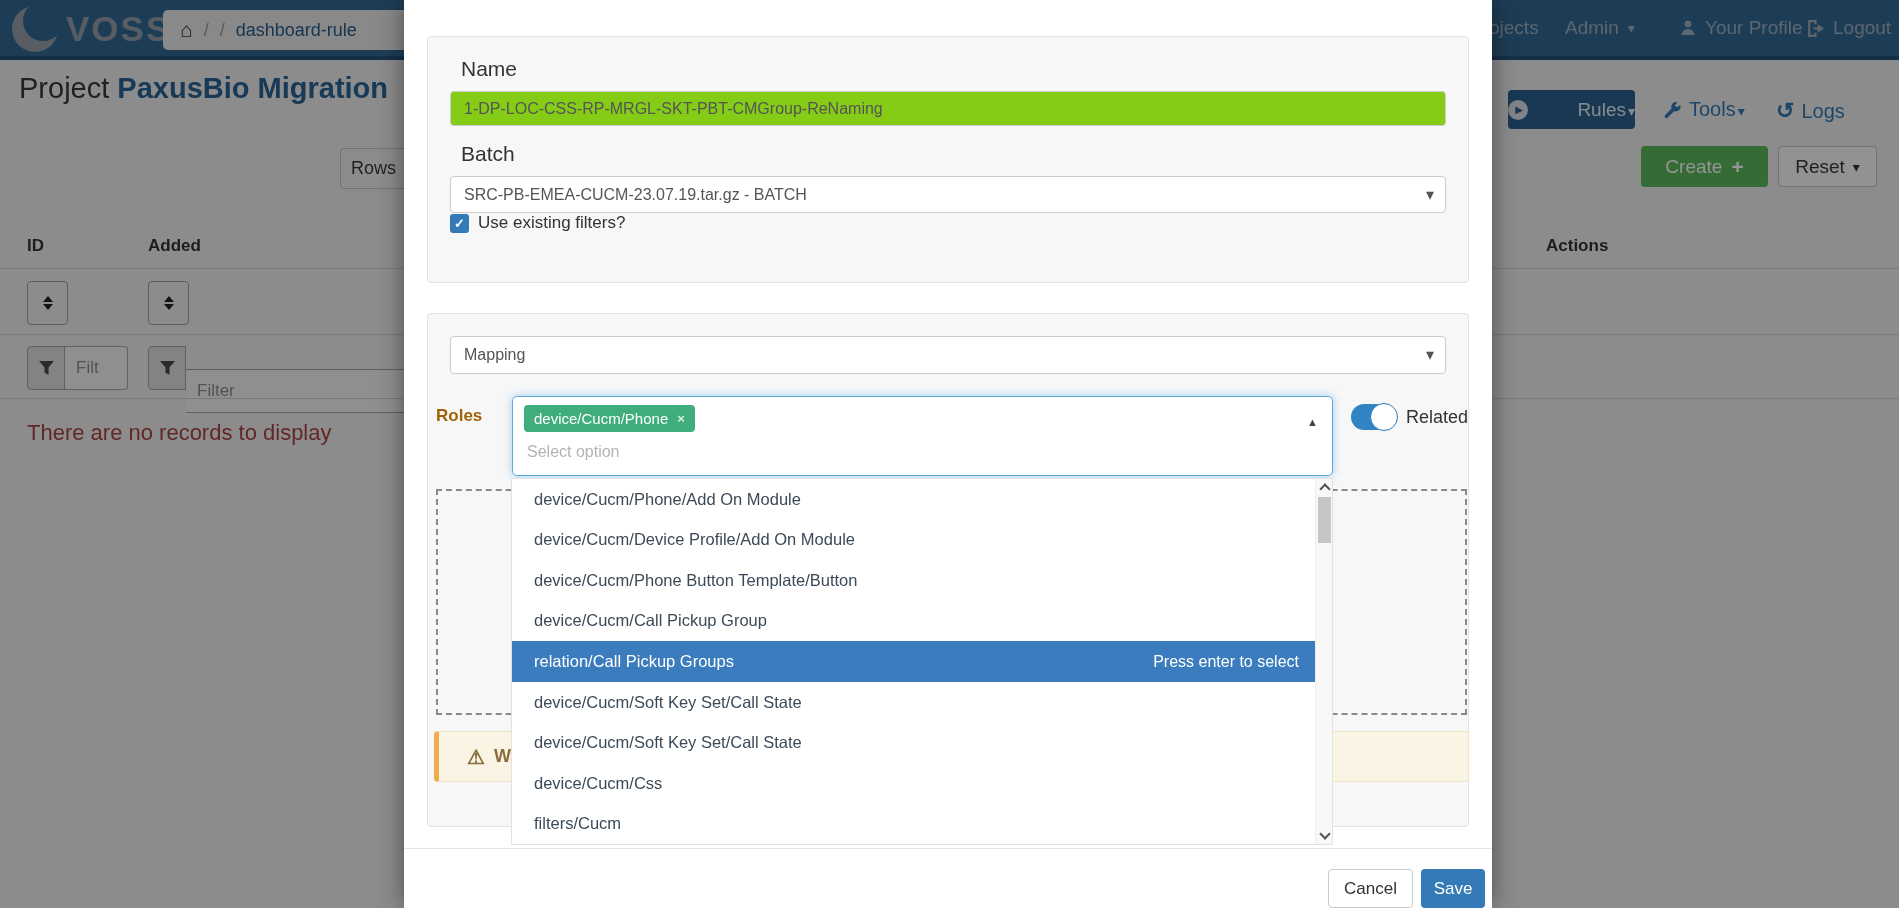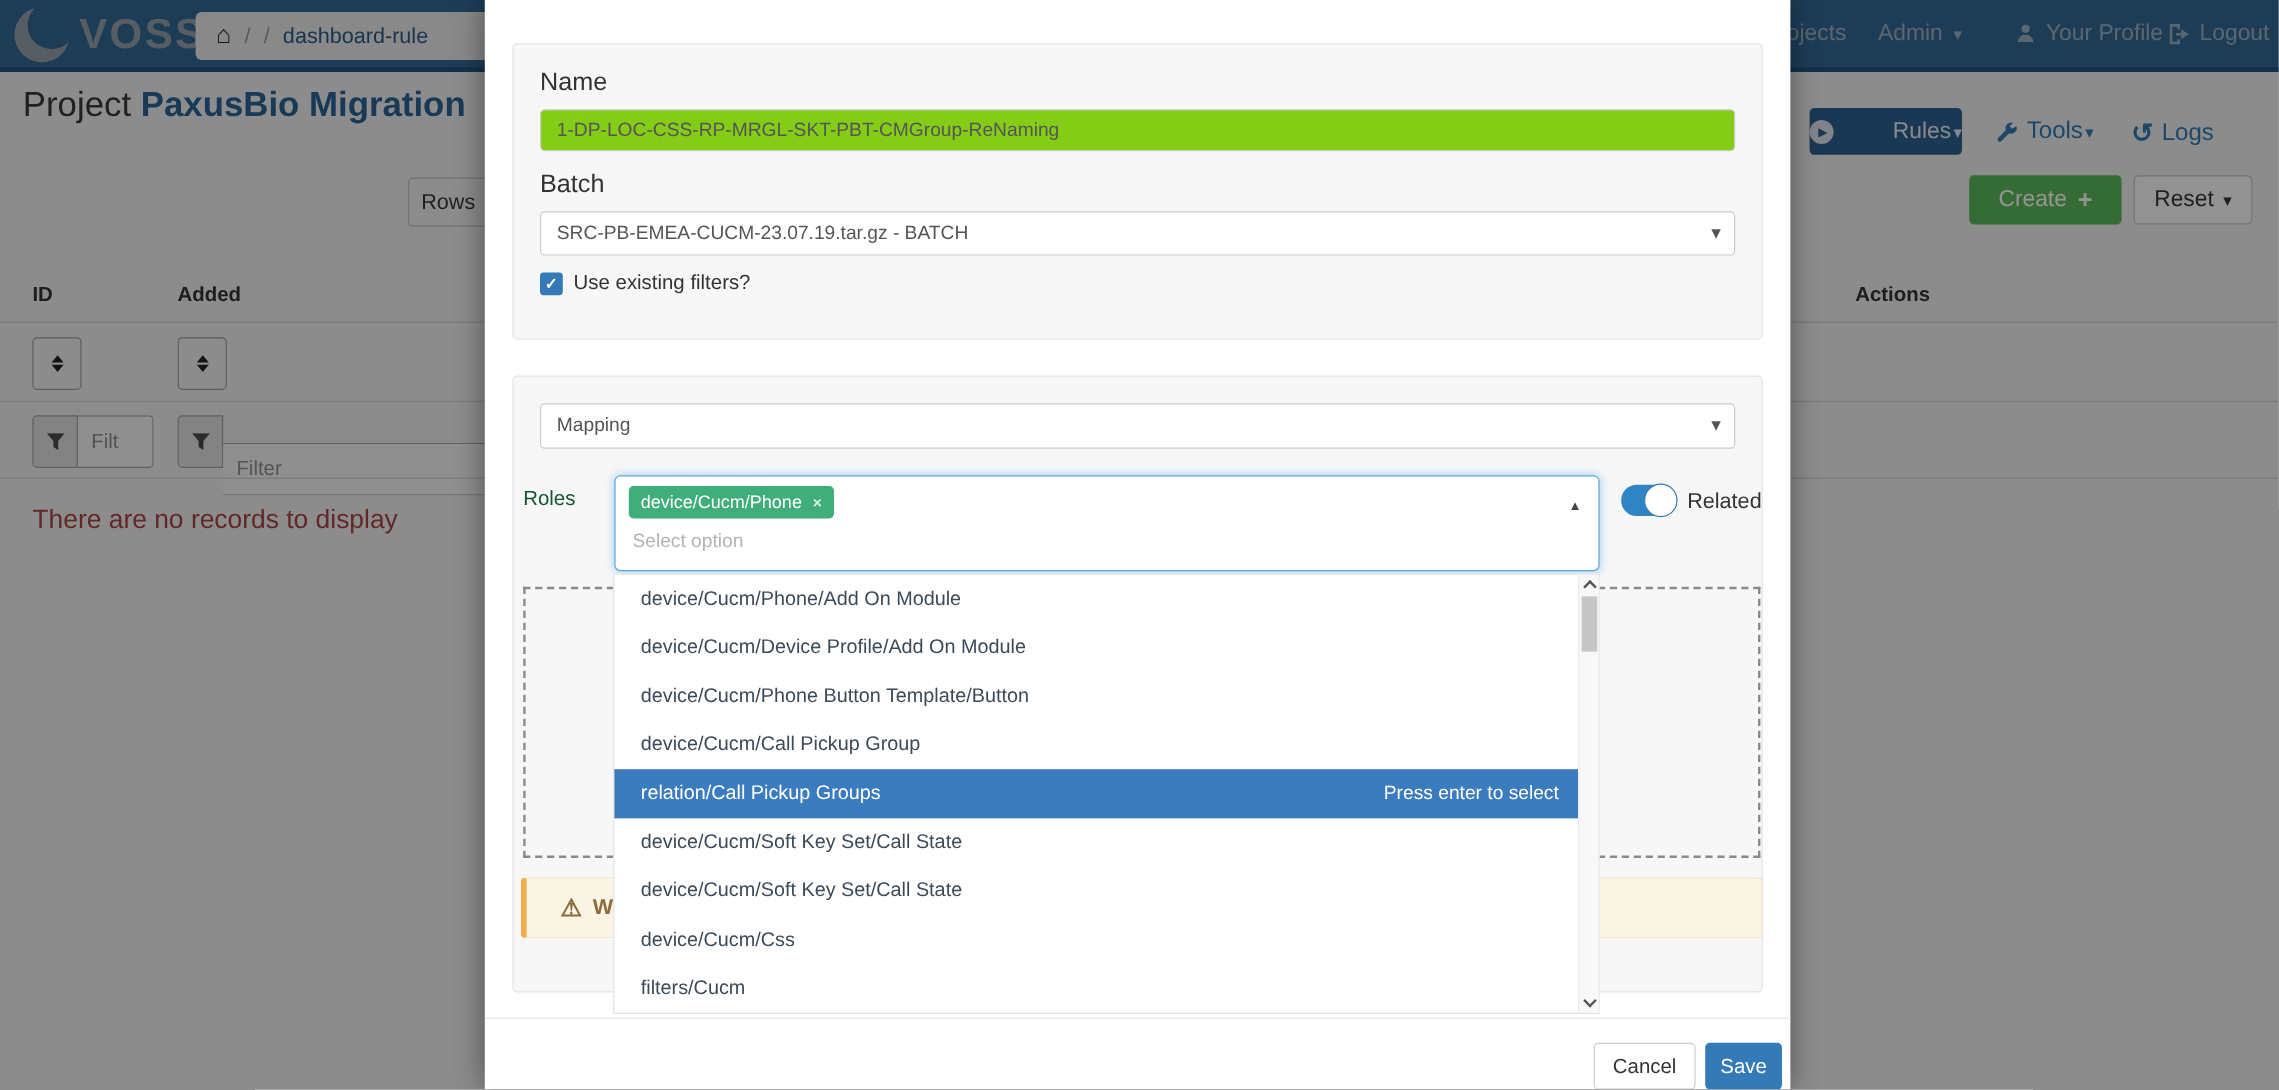--- a/index.html
+++ b/index.html
@@ -59,32 +59,32 @@
   .filt-input::placeholder{color:#8f8f8f}
   .empty-msg{left:27px;top:420px;font-size:22px;color:var(--danger)}
 
   
   .backdrop{position:absolute;inset:0;background:rgba(0,0,0,.42);z-index:5}
 
   
   .modal{position:absolute;left:404px;top:0;width:1088px;height:908px;background:#fff;z-index:10;box-shadow:0 0 24px rgba(0,0,0,.45)}
   .panel{position:absolute;left:23px;width:1042px;background:#f7f7f7;border:1px solid #e3e3e3;border-radius:4px}
   .panel1{top:36px;height:247px;padding:11px 22px 0}
-  .fld-label{font-size:21px;color:#333;margin:9px 0 10px}
+  .fld-label{font-size:21px;color:#333;margin:9px 11px 10px}
   .text-input{width:100%;height:35px;border:1px solid #ccc;border-radius:4px;background:#84cc16;font-size:16px;color:#555;padding:0 13px;font-family:"Liberation Sans",sans-serif}
   .select{height:37px;border:1px solid #ccc;border-radius:4px;background:#fff;display:flex;align-items:center;padding:0 13px;font-size:16px;color:#555;position:relative}
   .sel-caret::after{content:"▾";position:absolute;right:11px;top:50%;transform:translateY(-54%);font-size:16px;color:#555}
-  .cb-row{margin-top:13px;display:flex;align-items:center;gap:9px}
+  .cb-row{display:flex;align-items:center;gap:9px}
   .cb{width:19px;height:19px;background:var(--accent);border-radius:3px;display:flex;align-items:center;justify-content:center}
   .cb::after{content:"✓";color:#fff;font-size:13px;font-weight:bold}
   .cb-label{font-size:17px;color:#333}
 
   .panel2{top:313px;height:514px}
   .mapping-select{position:absolute;left:22px;top:22px;width:996px;height:38px}
-  .roles-label{position:absolute;left:8px;top:92px;font-size:17px;font-weight:normal;color:#14532d}
+  .roles-label{position:absolute;left:8px;top:92px;font-size:17px;font-weight:bold;color:#a16207}
   .mselect{position:absolute;left:84px;top:82px;width:821px;height:80px;background:#fff;border:1px solid #5fa8dc;border-radius:5px;box-shadow:0 0 8px rgba(82,168,236,.55);padding:8px 11px}
   .tag{display:inline-flex;align-items:center;background:var(--tag-green);color:#fff;border-radius:4px;padding:5px 10px;font-size:15px;gap:9px}
   .tag-x{color:rgba(255,255,255,.8);font-weight:bold;font-size:13px}
   .mselect-ph{display:block;margin:11px 0 0 3px;color:#b3b3b3;font-size:16px}
   .mcaret{position:absolute;right:14px;top:15px}
   .mcaret::before{content:"▲";font-size:11px;color:#444}
   .toggle-row{position:absolute;left:923px;top:90px;display:flex;align-items:center;gap:9px}
   .toggle{position:relative;width:46px;height:26px;background:var(--toggle);border-radius:13px}
   .toggle-knob{position:absolute;right:-1px;top:-1px;width:28px;height:28px;border-radius:50%;background:#fff;border:1px solid #2f7cb5}
   .toggle-label{font-size:18px;color:#333}

